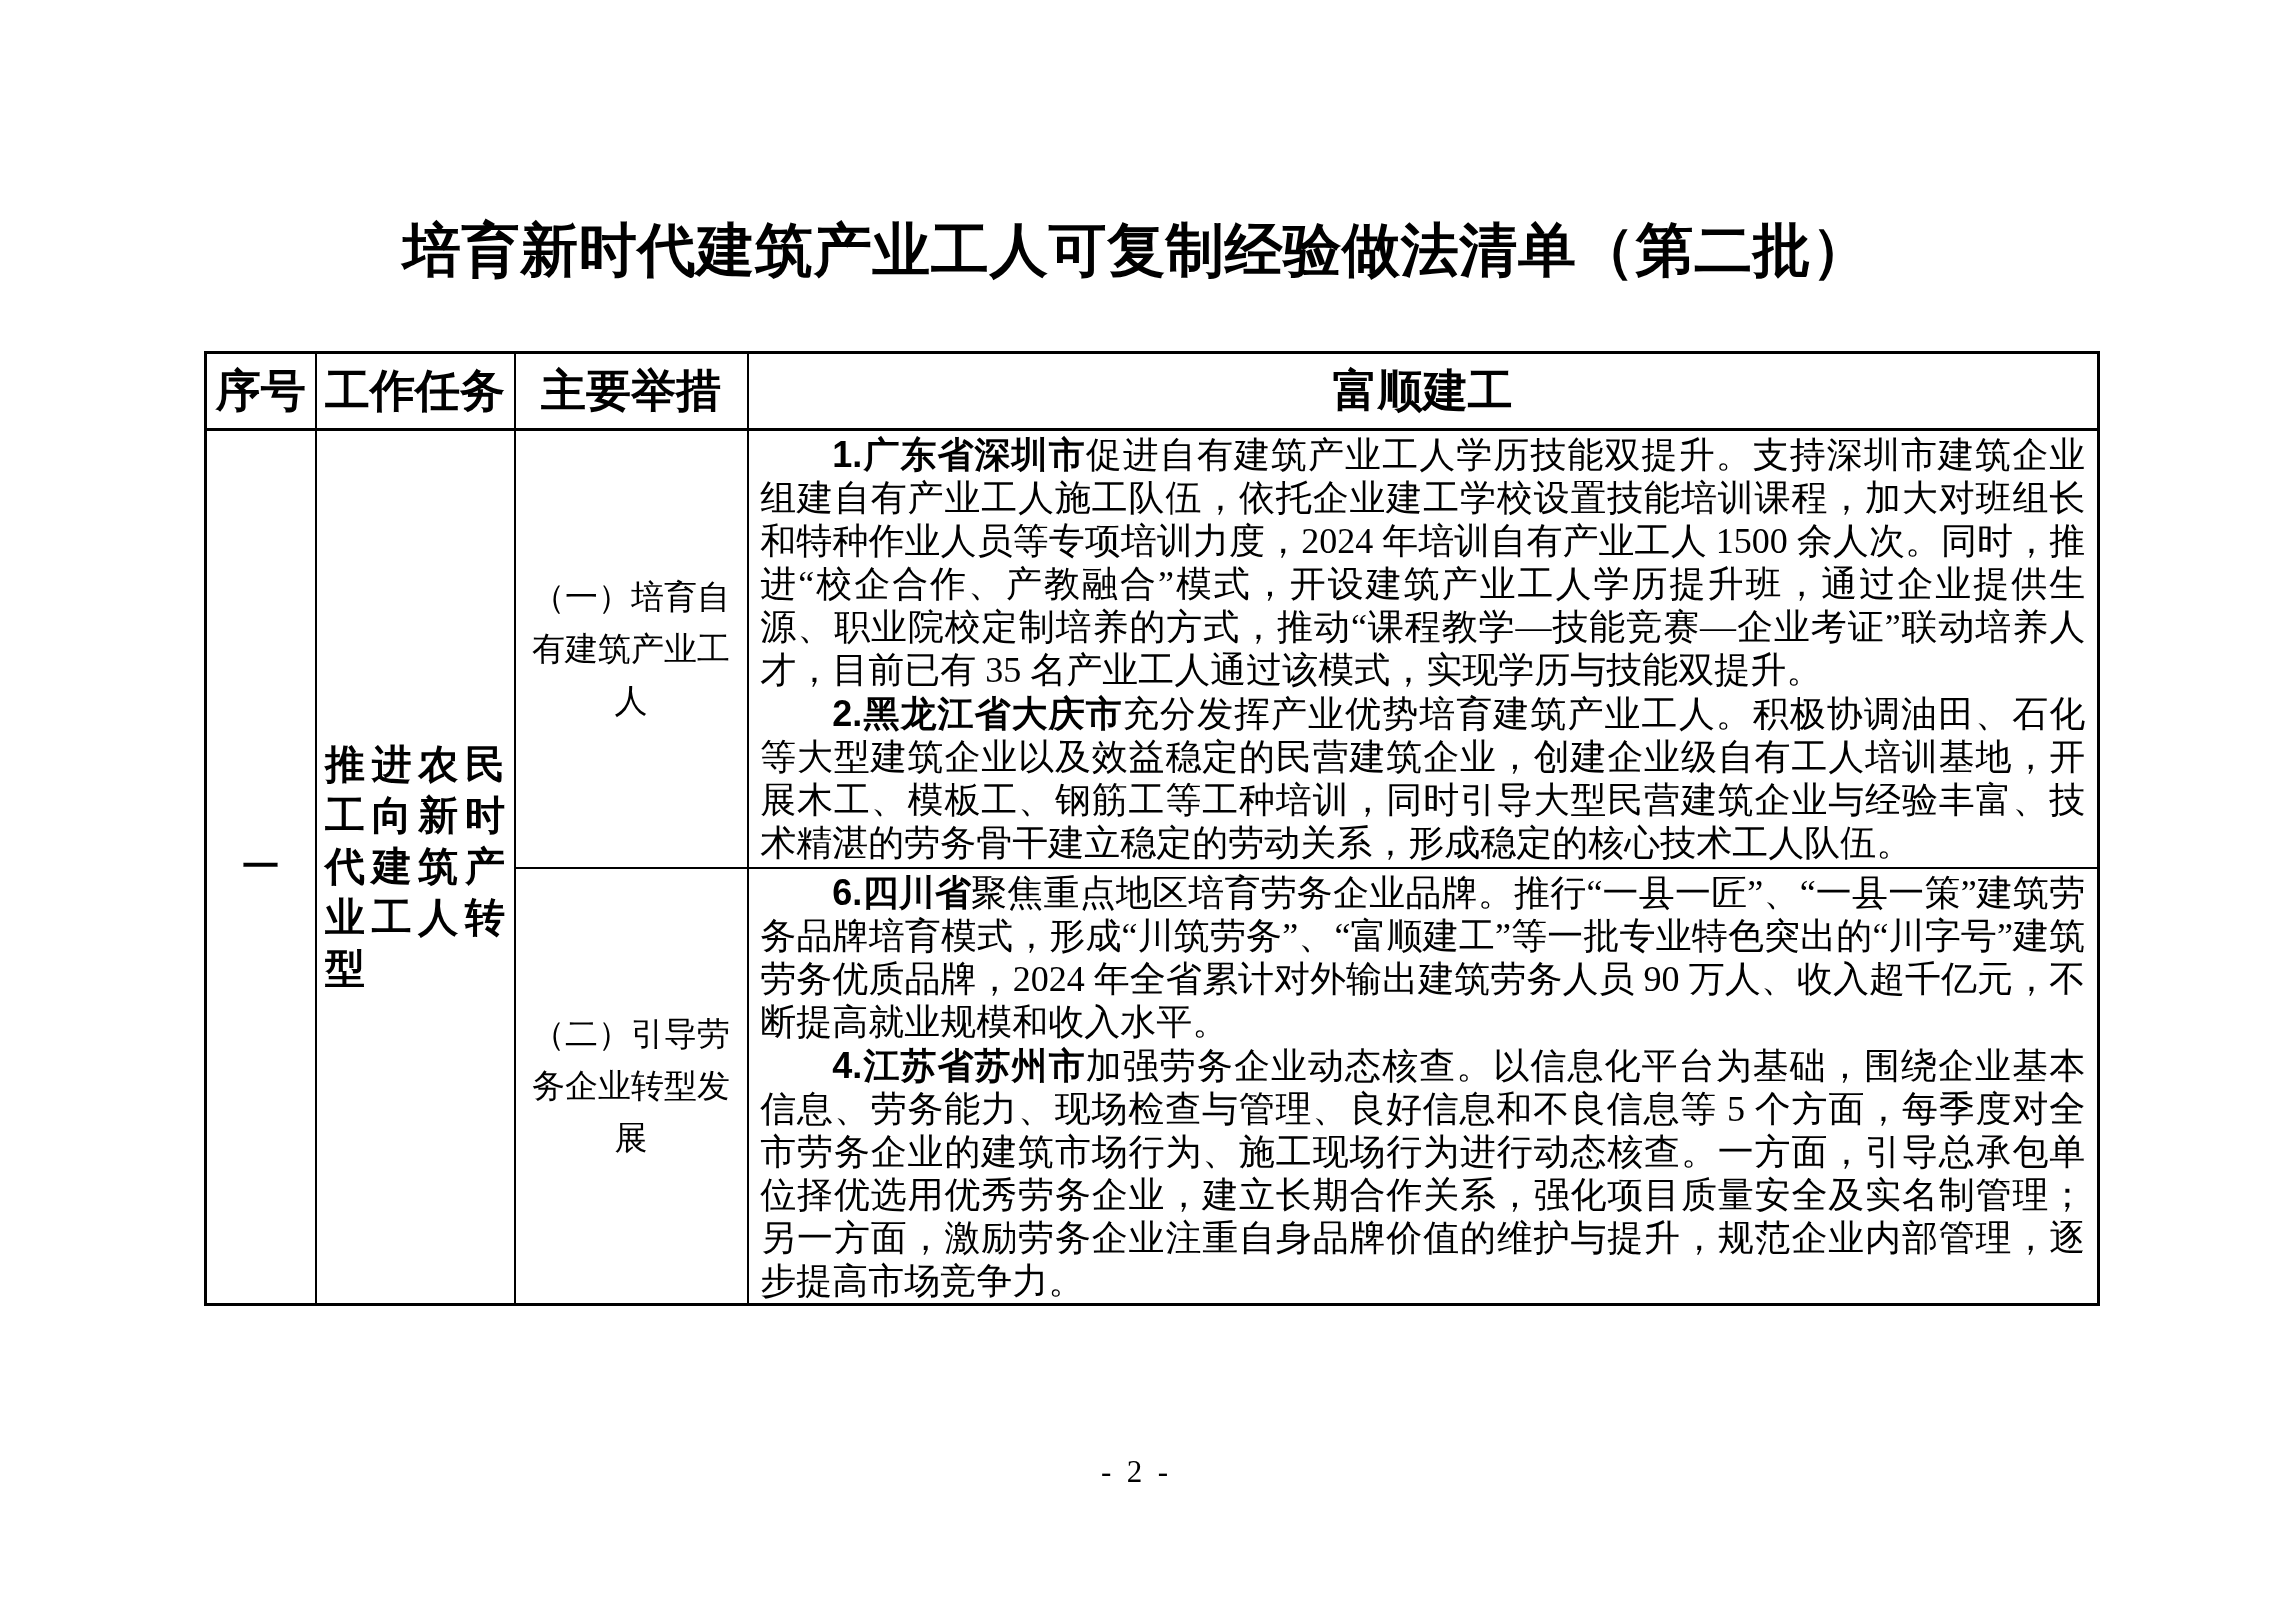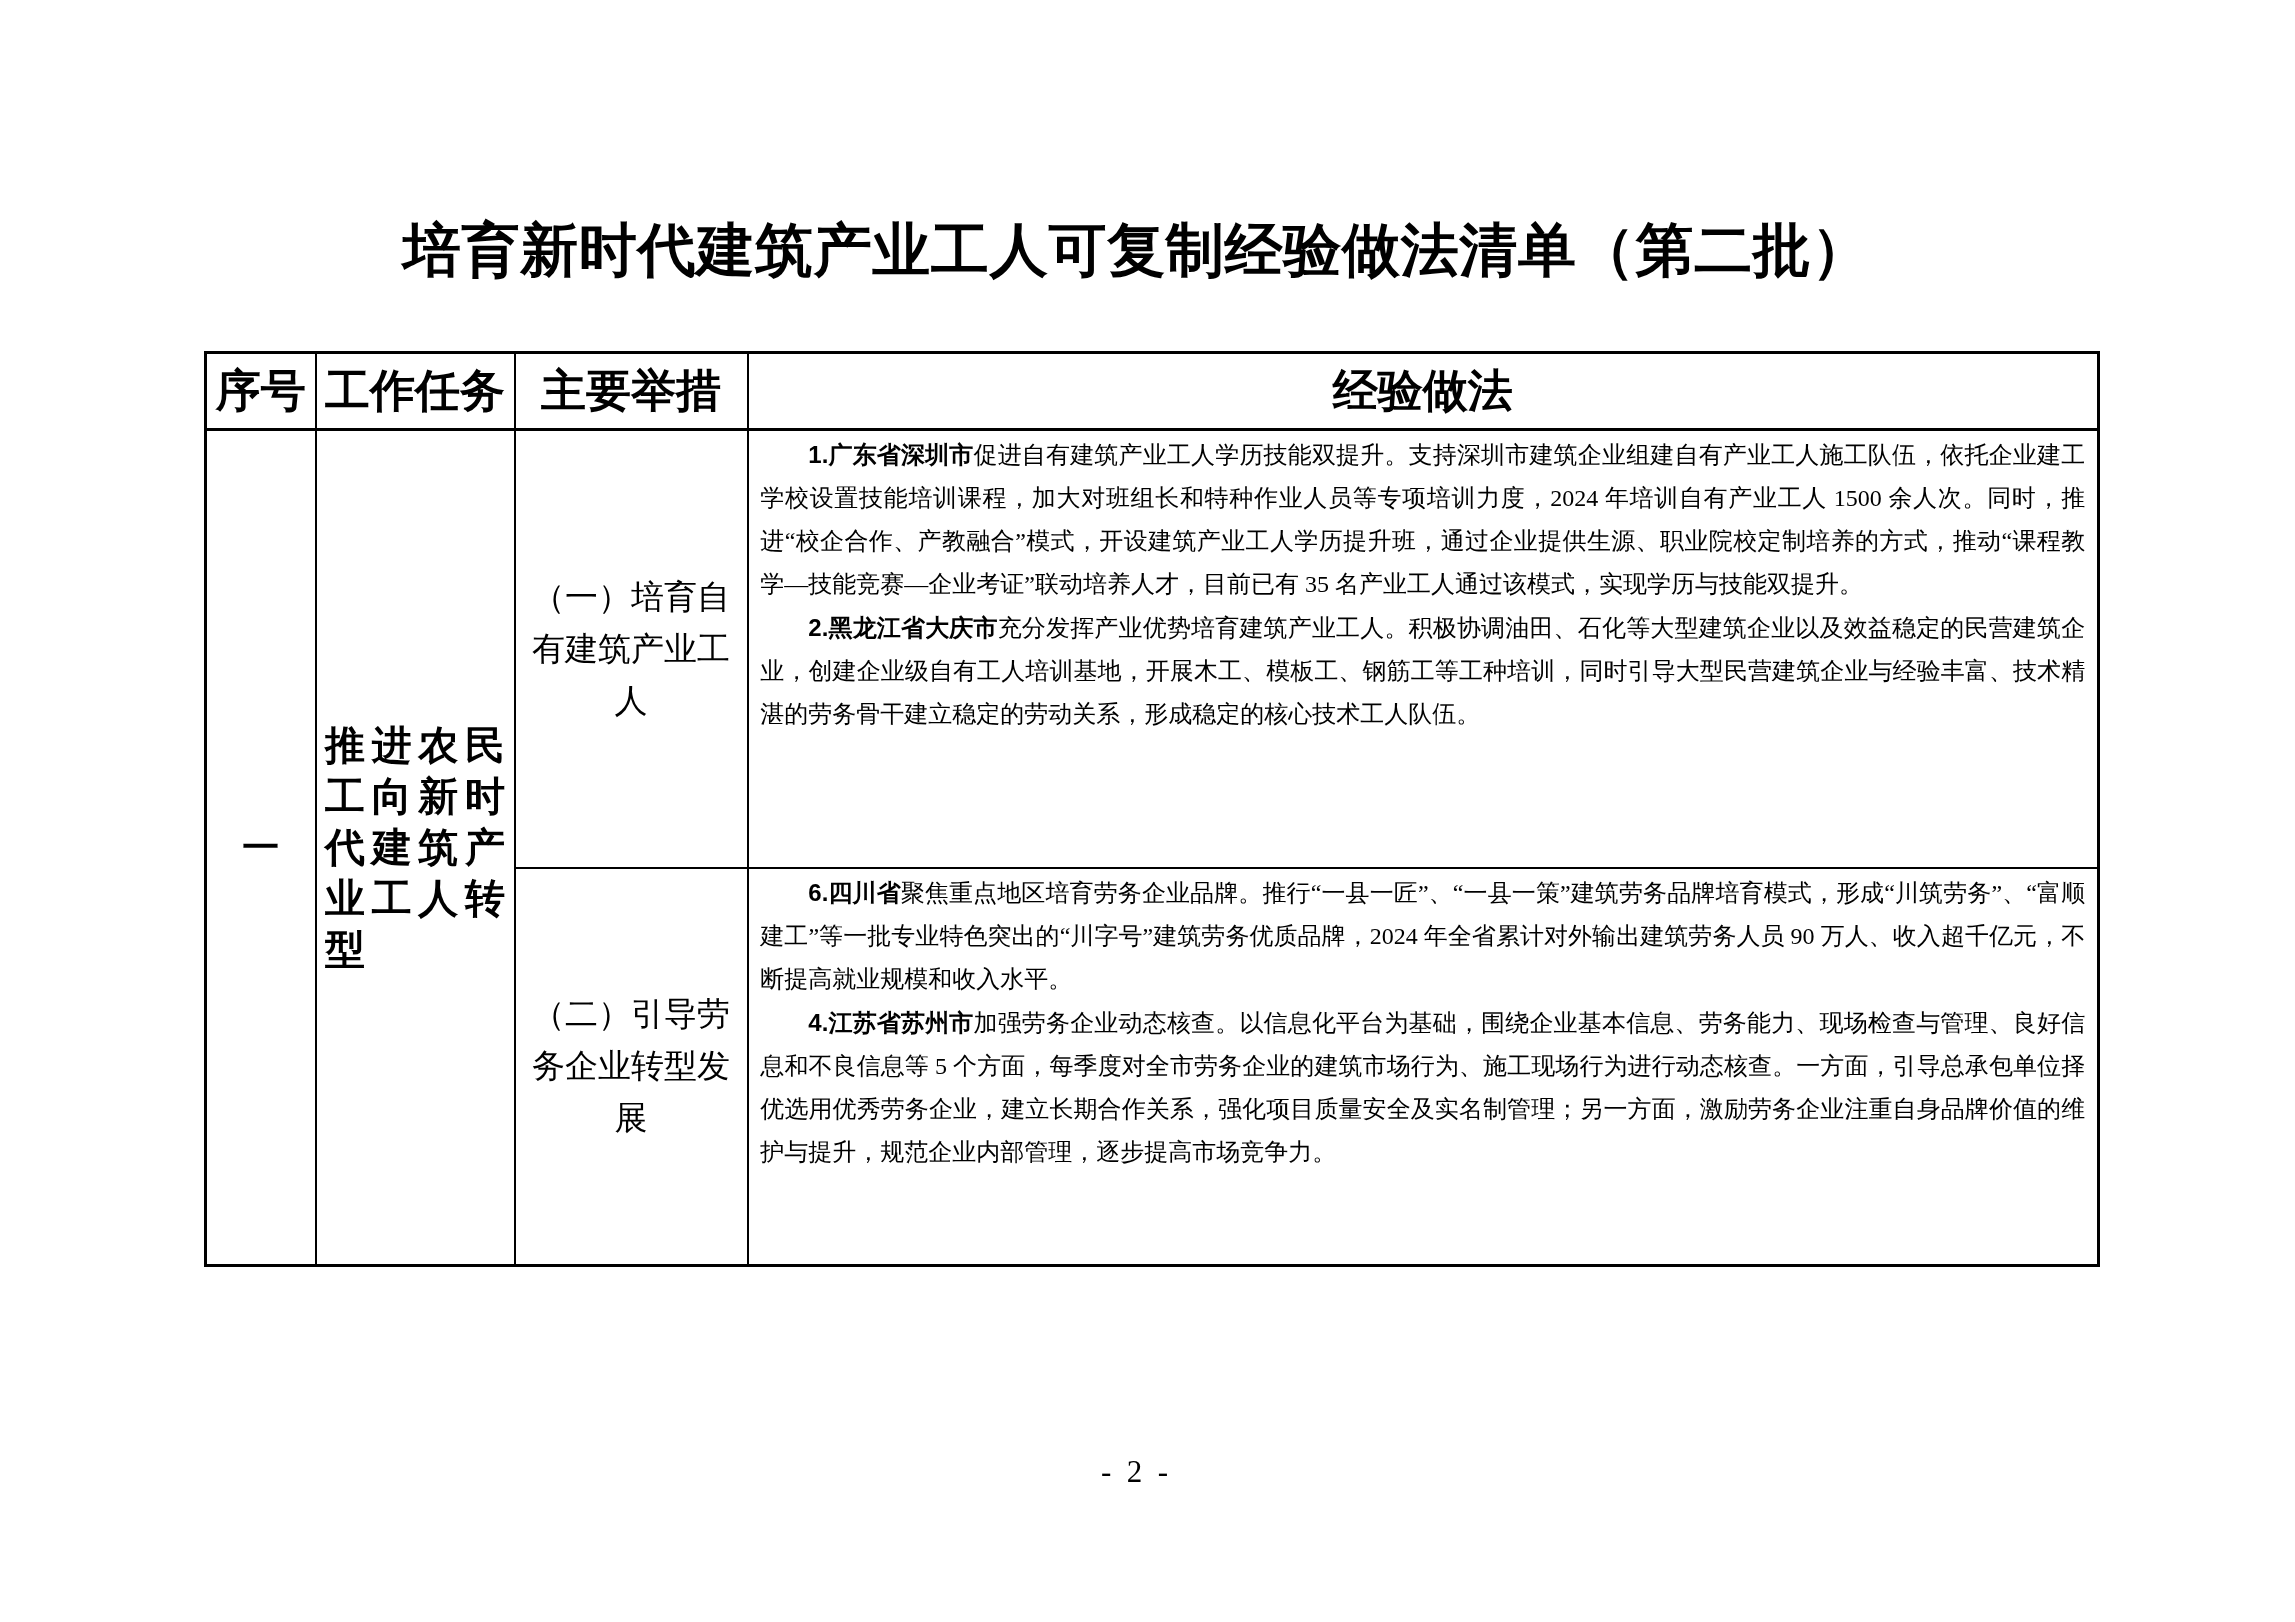--- a/index.html
+++ b/index.html
@@ -74,21 +74,21 @@
   td.measure-cell {
     vertical-align: middle;
     font-size: 33px;
     line-height: 52px;
     padding: 0 9.2px;
     text-align: center;
     font-family: "Liberation Serif", serif;
   }
   td.practice-cell {
     vertical-align: top;
-    font-size: 24px;
+    font-size: 36px;
     line-height: 43px;
     padding: 2px 11.8px 0 11.8px;
     text-align: justify;
   }
   td.practice-cell p {
     margin: 0;
     text-indent: 2em;
   }
   .lead {
     font-family: "Liberation Sans", sans-serif;
@@ -117,21 +117,21 @@
       <col style="width:110px">
       <col style="width:199px">
       <col style="width:233px">
       <col style="width:1351px">
     </colgroup>
     <thead>
       <tr>
         <th>序号</th>
         <th>工作任务</th>
         <th>主要举措</th>
-        <th>经验做法</th>
+        <th>富顺建工</th>
       </tr>
     </thead>
     <tbody>
       <tr class="body-row-1">
         <td class="serial-cell" rowspan="2">一</td>
         <td class="task-cell" rowspan="2">推进农民工向新时代建筑产业工人转型</td>
         <td class="measure-cell">（一）培育自有建筑产业工人</td>
         <td class="practice-cell">
           <p><span class="lead">1.广东省深圳市</span><span>促进自有建筑产业工人学历技能双提升。支持深圳市建筑企业组建自有产业工人施工队伍，依托企业建工学校设置技能培训课程，加大对班组长和特种作业人员等专项培训力度，2024 年培训自有产业工人 1500 余人次。同时，推进“校企合作、产教融合”模式，开设建筑产业工人学历提升班，通过企业提供生源、职业院校定制培养的方式，推动“课程教学—技能竞赛—企业考证”联动培养人才，目前已有 35 名产业工人通过该模式，实现学历与技能双提升。</span></p>
           <p><span class="lead">2.黑龙江省大庆市</span><span>充分发挥产业优势培育建筑产业工人。积极协调油田、石化等大型建筑企业以及效益稳定的民营建筑企业，创建企业级自有工人培训基地，开展木工、模板工、钢筋工等工种培训，同时引导大型民营建筑企业与经验丰富、技术精湛的劳务骨干建立稳定的劳动关系，形成稳定的核心技术工人队伍。</span></p>

